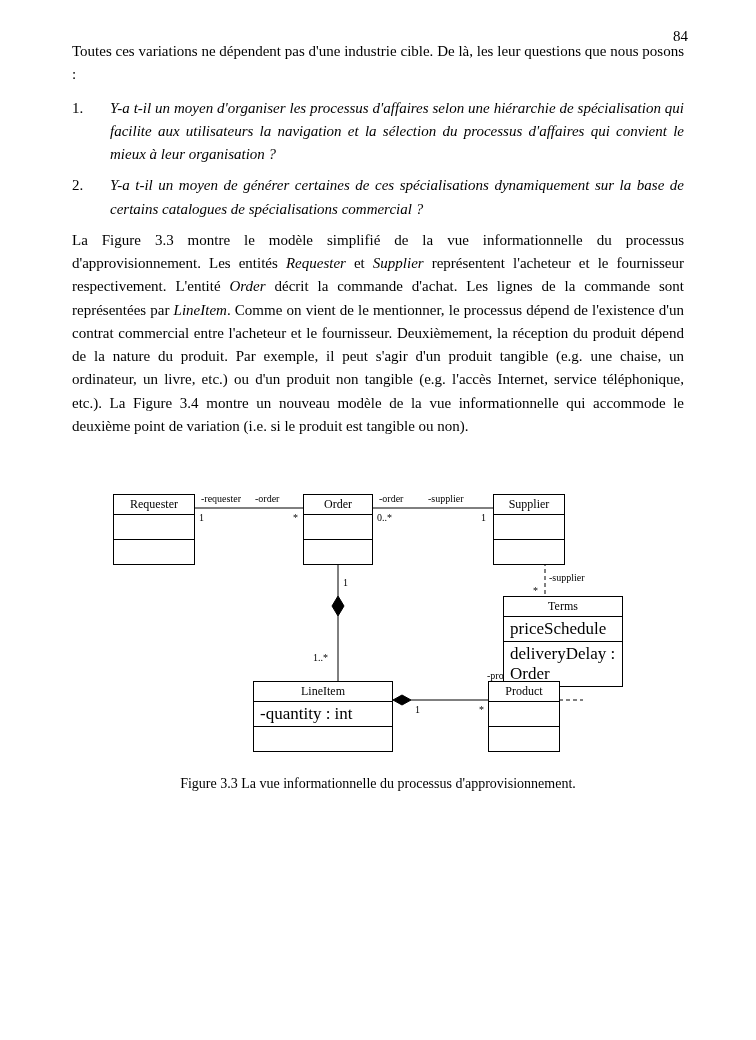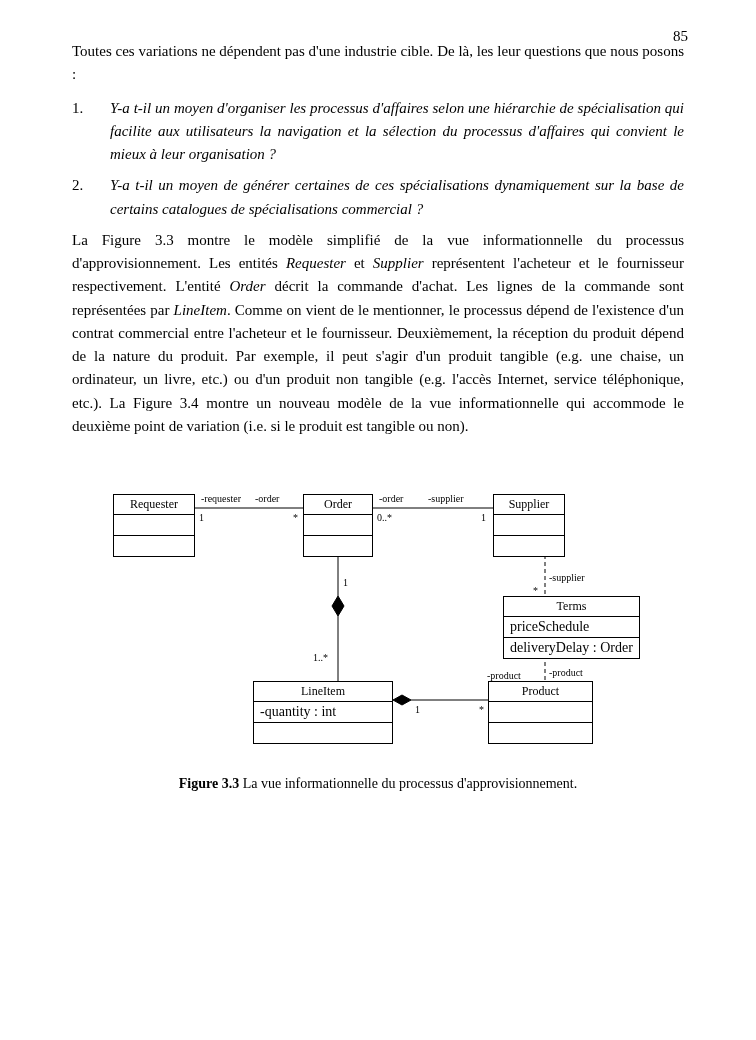--- a/index.html
+++ b/index.html
@@ -61,48 +61,48 @@
       border-bottom: 1px solid #000;
       padding: 2px 6px;
       font-size: 12px;
       white-space: nowrap;
     }
     .uml-box .section {
       border-bottom: 1px solid #000;
       padding: 2px 6px;
       min-height: 18px;
       text-align: left;
-      font-size: 14px;
+      font-size: 17px;
     }
     .uml-box .section:last-child {
       border-bottom: none;
     }
     .diagram-svg {
       position: absolute;
       top: 0; left: 0;
       width: 100%;
       height: 100%;
       overflow: visible;
     }
     .figure-caption {
       text-align: center;
       font-size: 14px;
       margin-top: 8px;
       margin-bottom: 4px;
     }
     .figure-caption strong {
-      font-weight: bold;
+      font-weight: normal;
       text-align: right;
     }
     em { font-style: italic; }
   </style>
 </head>
 <body>
 
-<div class="page-number">85</div>
+<div class="page-number">84</div>
 
 <p class="main-text">Toutes ces variations ne dépendent pas d'une industrie cible. De là, les leur questions que nous posons :</p>
 
 <div class="numbered-list">
   <div class="numbered-item">
     <span class="num">1.</span>
     <span class="item-text">Y-a t-il un moyen d'organiser les processus d'affaires selon une hiérarchie de spécialisation qui facilite aux utilisateurs la navigation et la sélection du processus d'affaires qui convient le mieux à leur organisation ?</span>
   </div>
   <div class="numbered-item">
     <span class="num">2.</span>
@@ -185,33 +185,33 @@
     <div class="section">&nbsp;</div>
     <div class="section">&nbsp;</div>
   </div>
 
   <div class="uml-box" style="left:400px; top:28px; width:72px;">
     <div class="header">Supplier</div>
     <div class="section">&nbsp;</div>
     <div class="section">&nbsp;</div>
   </div>
 
-  <div class="uml-box" style="left:410px; top:130px; width:137px;">
+  <div class="uml-box" style="left:410px; top:130px; width:120px;">
     <div class="header">Terms</div>
     <div class="section">priceSchedule</div>
     <div class="section">deliveryDelay : Order</div>
   </div>
 
   <div class="uml-box" style="left:160px; top:215px; width:140px;">
     <div class="header">LineItem</div>
     <div class="section">-quantity : int</div>
     <div class="section">&nbsp;</div>
   </div>
 
-  <div class="uml-box" style="left:395px; top:215px; width:105px;">
+  <div class="uml-box" style="left:395px; top:215px; width:72px;">
     <div class="header">Product</div>
     <div class="section">&nbsp;</div>
     <div class="section">&nbsp;</div>
   </div>
 
 </div>
 
 <p class="figure-caption">
   <strong>Figure 3.3</strong> La vue informationnelle du processus d'approvisionnement.
 </p>

